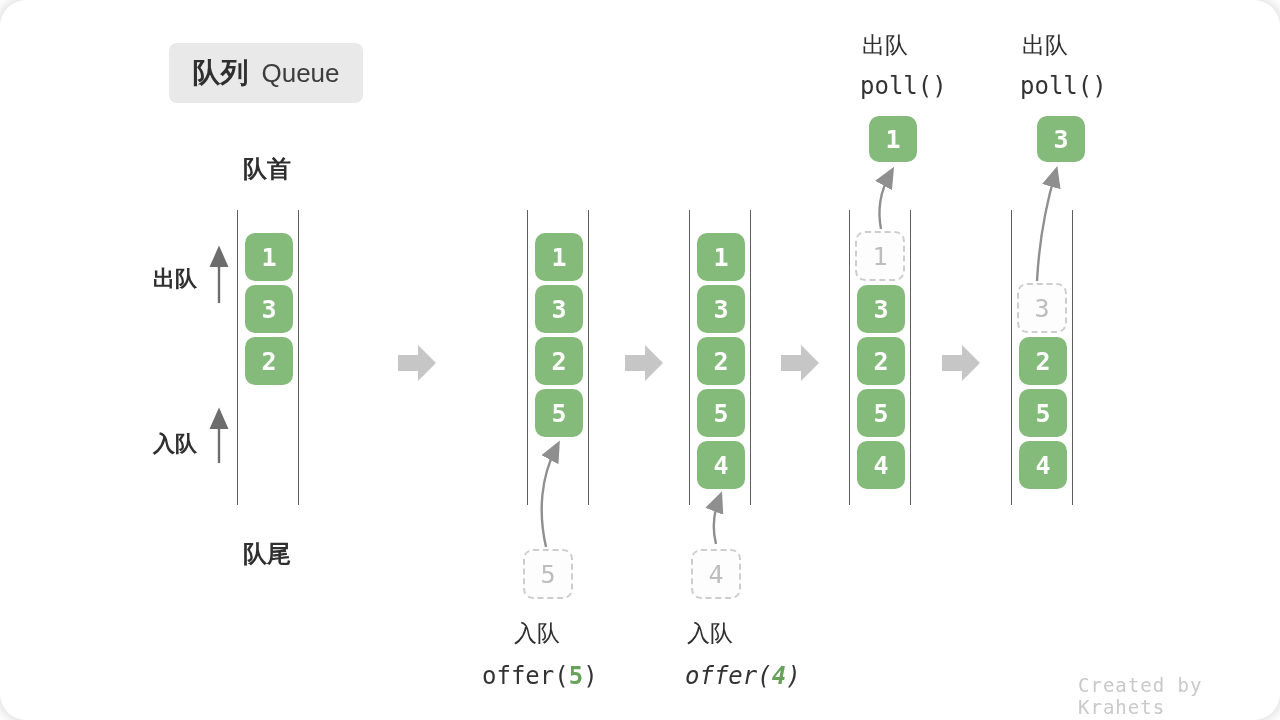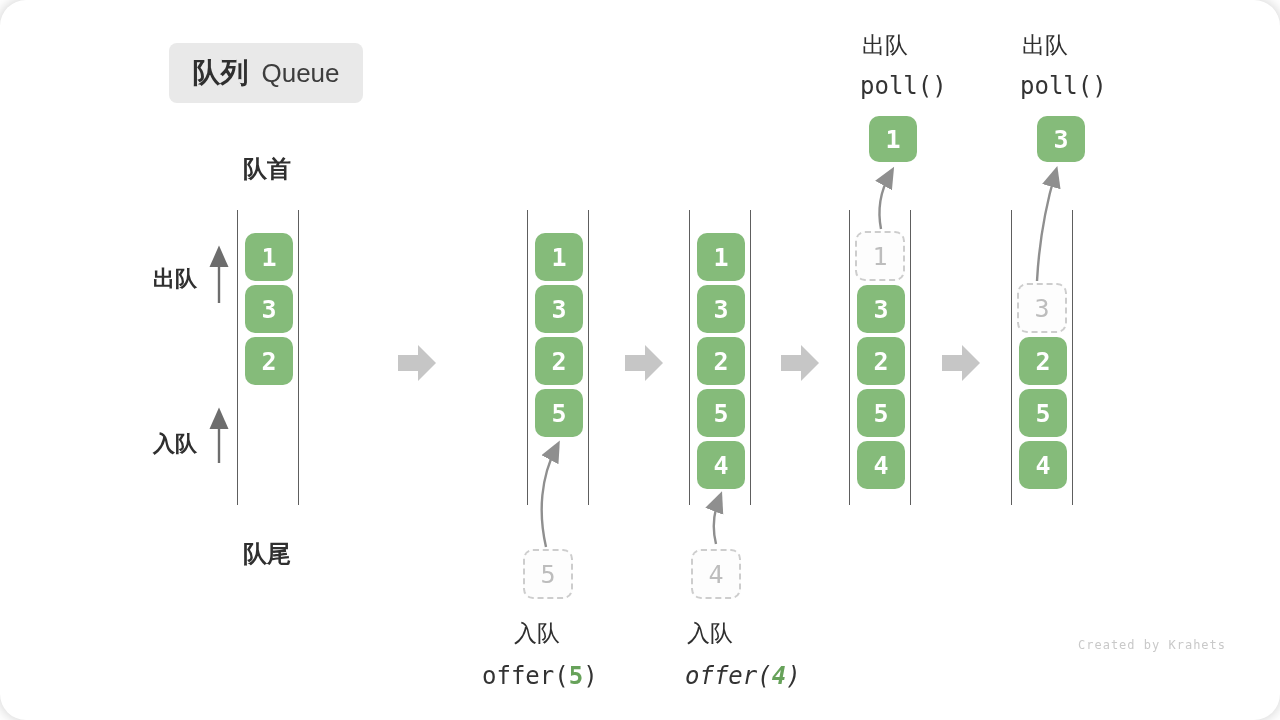--- a/index.html
+++ b/index.html
@@ -34,22 +34,22 @@
 
   .zh-label{position:absolute;font-size:24px;font-weight:bold;color:var(--text_dark);white-space:nowrap;}
   .zh-label.side{font-size:22px;}
   .op-label{position:absolute;font-size:23px;font-weight:500;color:var(--text_dark);white-space:nowrap;}
   .code{
     position:absolute;font-family:"DejaVu Sans Mono",monospace;font-size:24px;
     color:#333;white-space:nowrap;margin-top:8px;
   }
   .code .arg{color:var(--accent_green);font-weight:bold;}
   .watermark{
-    position:absolute;left:1078px;top:638px;
-    font-family:"DejaVu Sans Mono",monospace;font-size:12px;color:var(--muted);
+    position:absolute;left:1078px;top:674px;
+    font-family:"DejaVu Sans Mono",monospace;font-size:19px;color:var(--muted);
     letter-spacing:1px;
   }
   .overlay{position:absolute;left:0;top:0;pointer-events:none;}
 </style>
 </head>
 <body>
 
 <div class="canvas">
 
   <div class="title-box">

